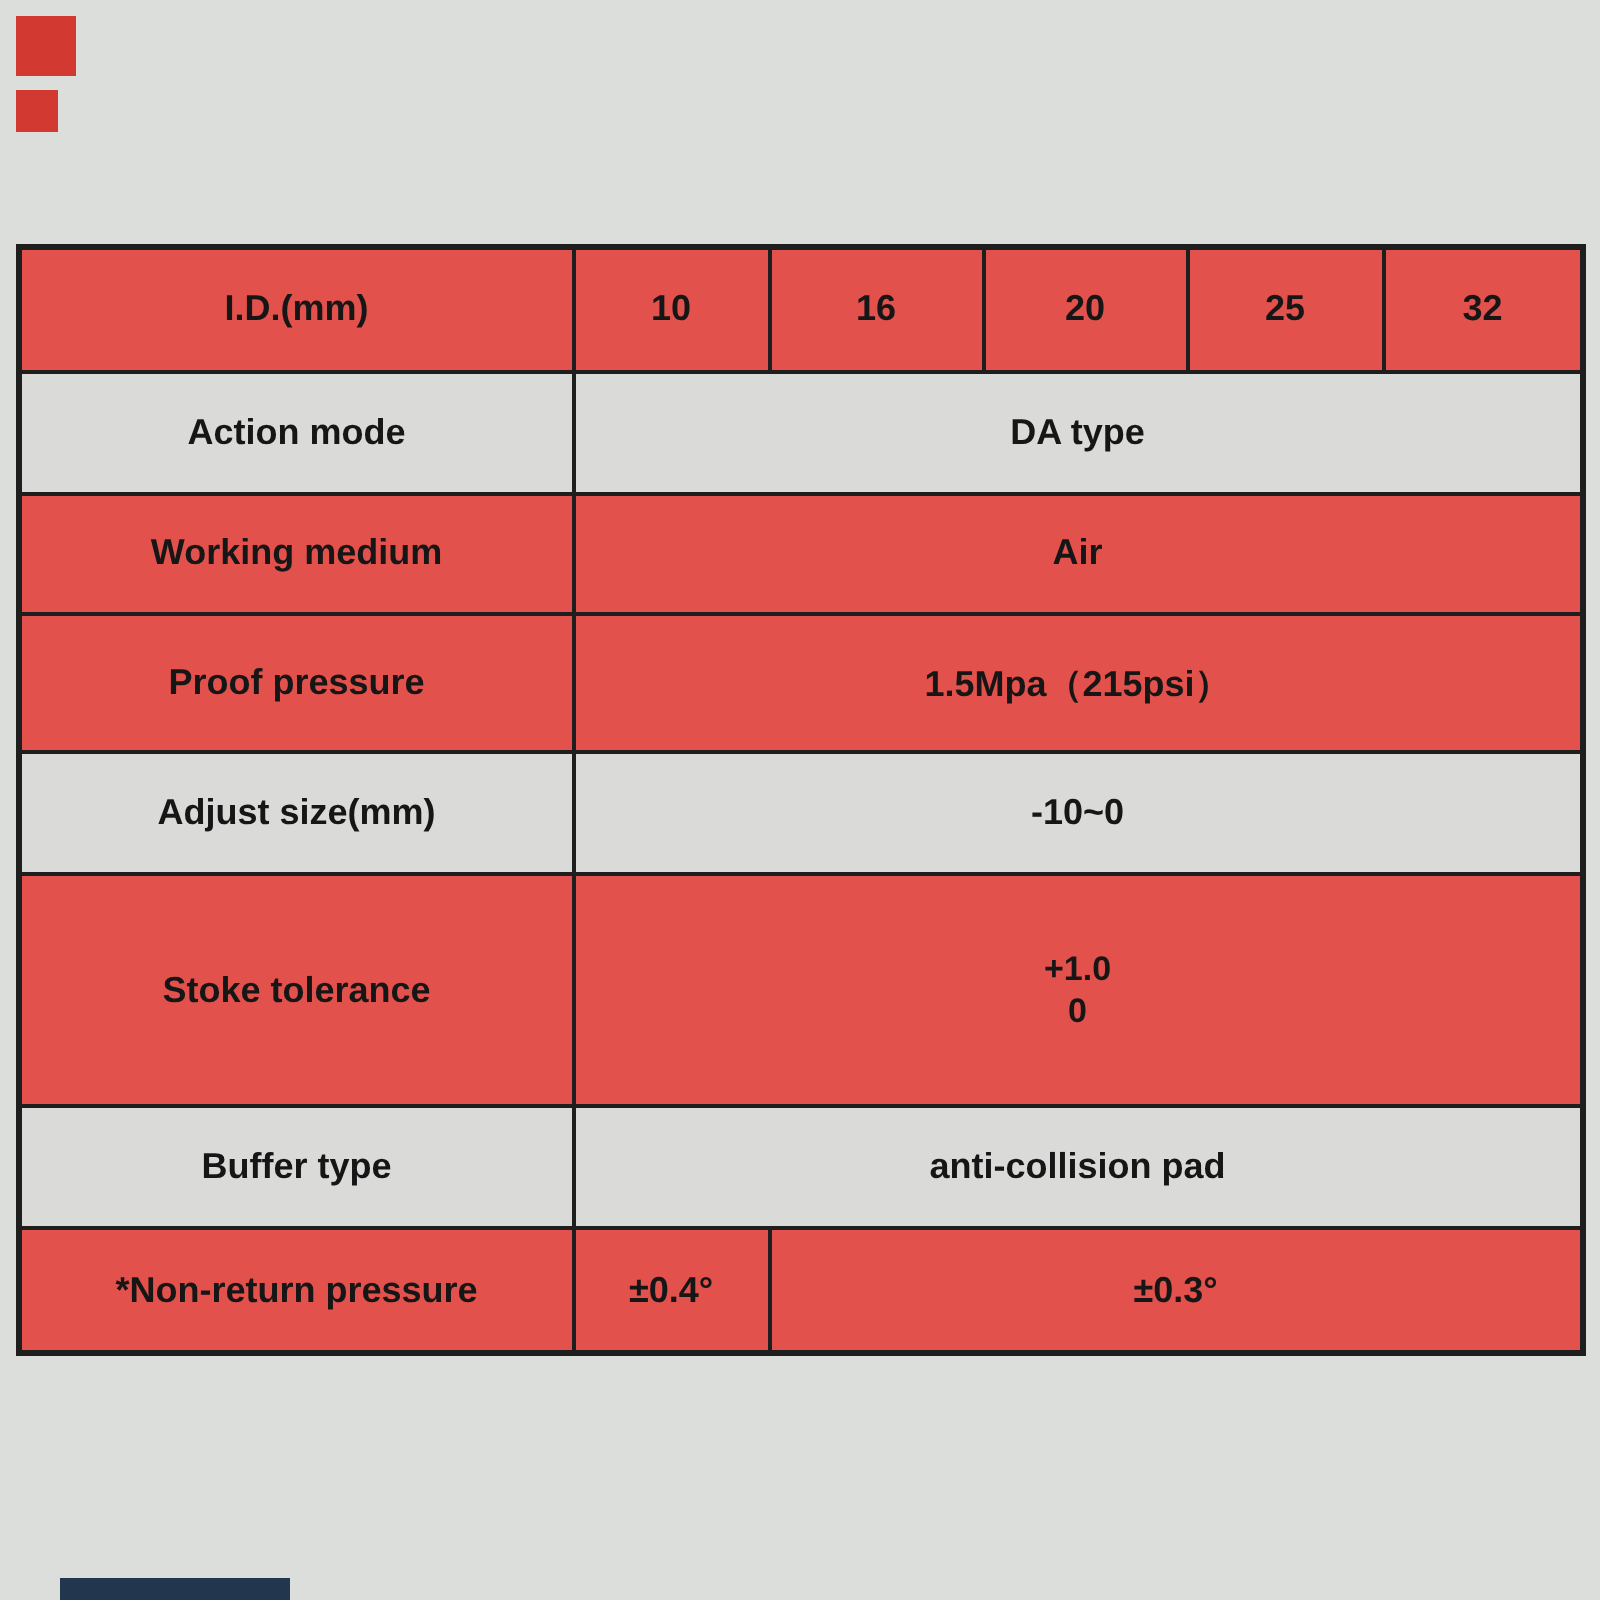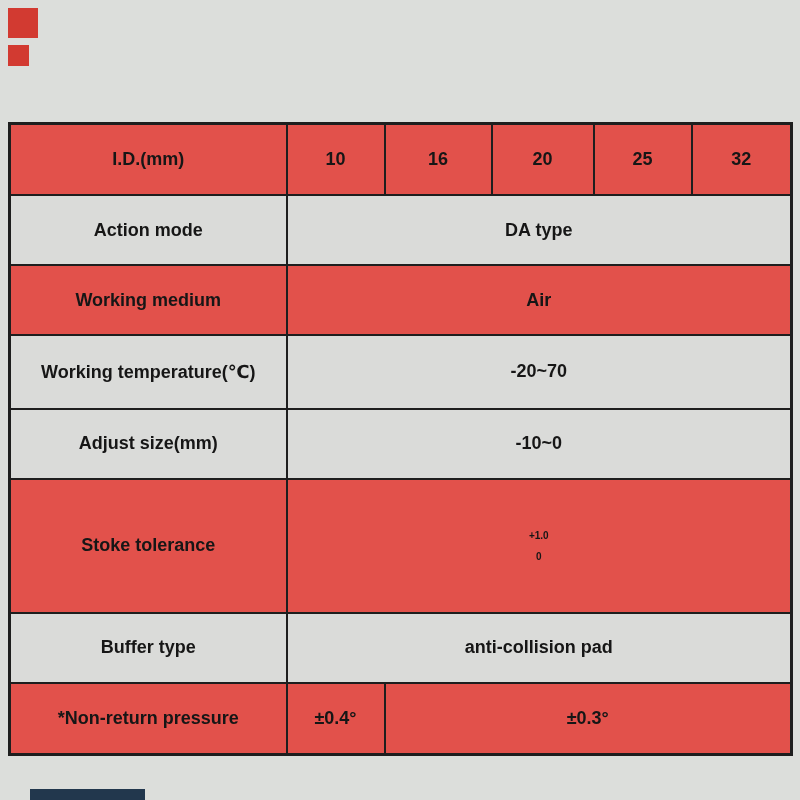--- a/index.html
+++ b/index.html
@@ -9,37 +9,37 @@
     font-family:"Liberation Sans","DejaVu Sans",sans-serif;
     color:#161616;
   }
   .deco{position:absolute;}
   #sq1{left:8px;top:8px;width:30px;height:30px;background:#d23a31;}
   #sq2{left:8px;top:45px;width:21px;height:21px;background:#d23a31;}
   #navybar{left:30px;top:789px;width:115px;height:11px;background:#22374d;}
 
   table.spec{
     position:absolute;left:8px;top:122px;
-    width:782px;height:634px;
+    width:782px;height:556px;
     border-collapse:collapse;table-layout:fixed;
     background:#dadbd9;
   }
   table.spec td{
     border:2px solid #1e1e1e;
     font-size:18px;font-weight:600;
     text-align:center;vertical-align:middle;
     padding:0;overflow:hidden;white-space:nowrap;
   }
   table.spec{border:3px solid #1e1e1e;}
   tr.red td{background:#e2514b;}
   tr.gray td{background:#dadbd9;text-align:center;}
   td.lbl{
     text-align:left;padding-left:22px;font-size:17px;
   }
-  .tol{line-height:21px;font-size:10px;}
+  .tol{line-height:21px;font-size:17px;}
   .tol div{height:21px;}
 </style>
 </head>
 <body>
 
 <div class="deco" id="sq1"></div>
 <div class="deco" id="sq2"></div>
 <div class="deco" id="navybar"></div>
 
 <table class="spec">
@@ -61,23 +61,23 @@
     <td>32</td>
   </tr>
   <tr class="gray">
     <td class="lbl">Action mode</td>
     <td colspan="5">DA type</td>
   </tr>
   <tr class="red">
     <td class="lbl">Working medium</td>
     <td colspan="5">Air</td>
   </tr>
-  <tr class="gray">
-    <td class="lbl">Working temperature(℃)</td>
-    <td colspan="5">-20~70</td>
+  <tr class="red">
+    <td class="lbl">Proof pressure</td>
+    <td colspan="5">1.5Mpa（215psi）</td>
   </tr>
   <tr class="gray">
     <td class="lbl">Adjust size(mm)</td>
     <td colspan="5">-10~0</td>
   </tr>
   <tr class="red">
     <td class="lbl">Stoke tolerance</td>
     <td colspan="5">
       <div class="tol">
         <div>+1.0</div>

